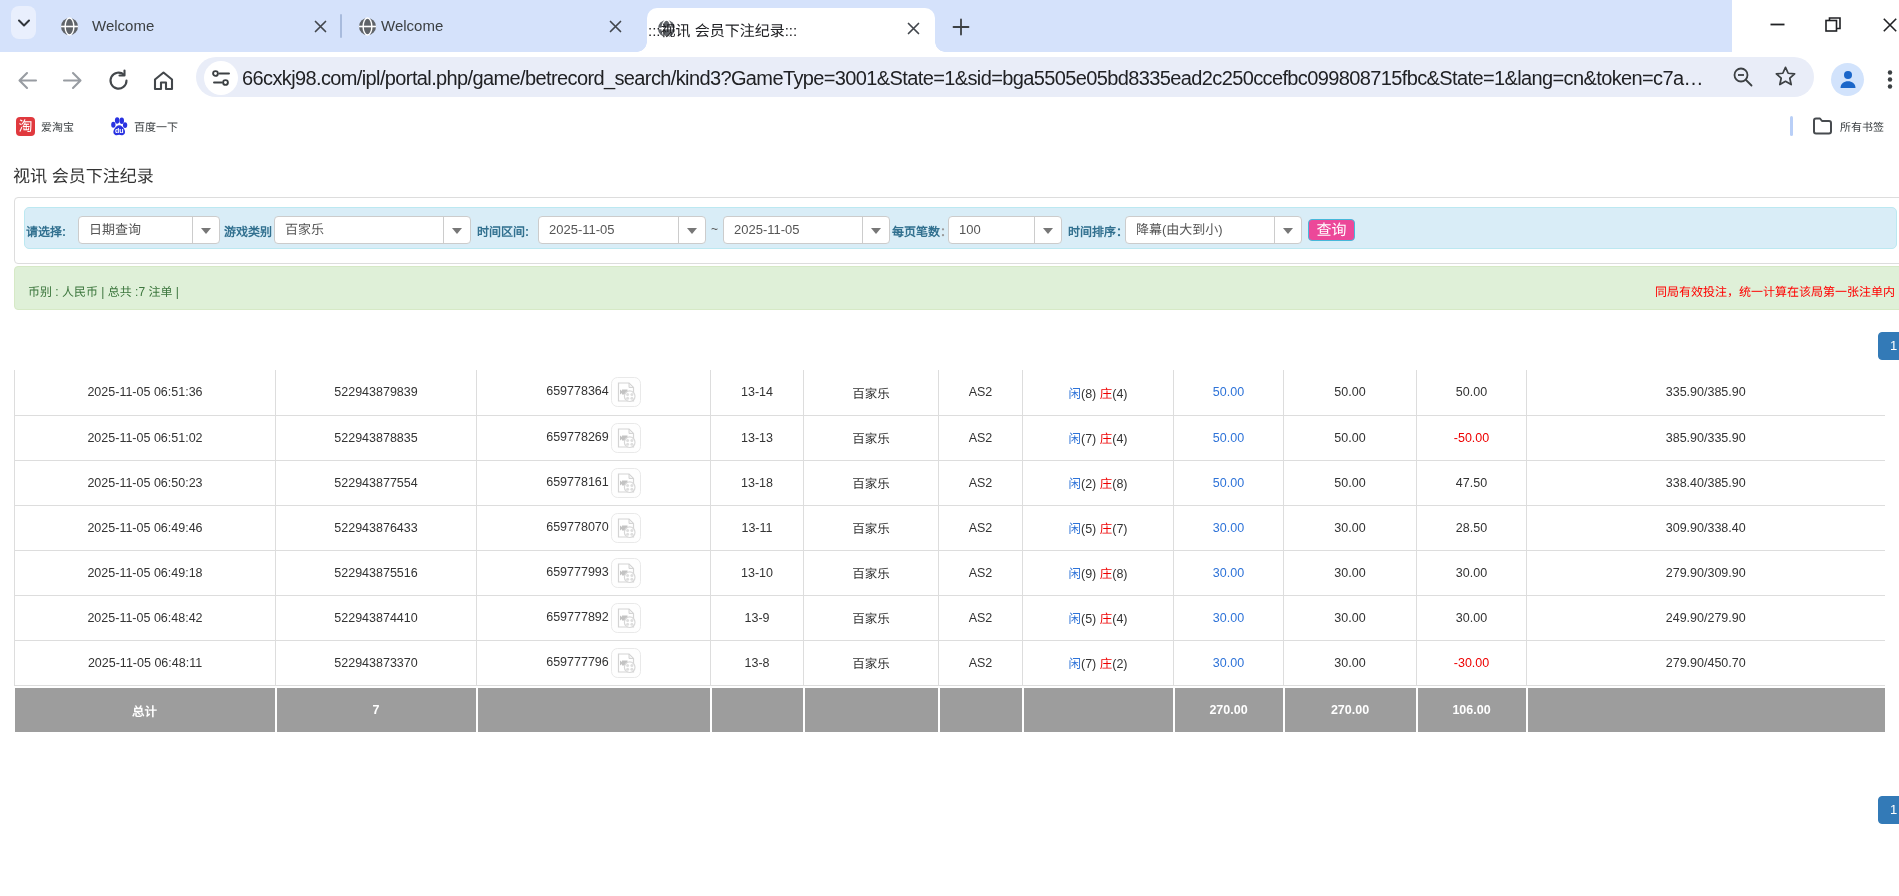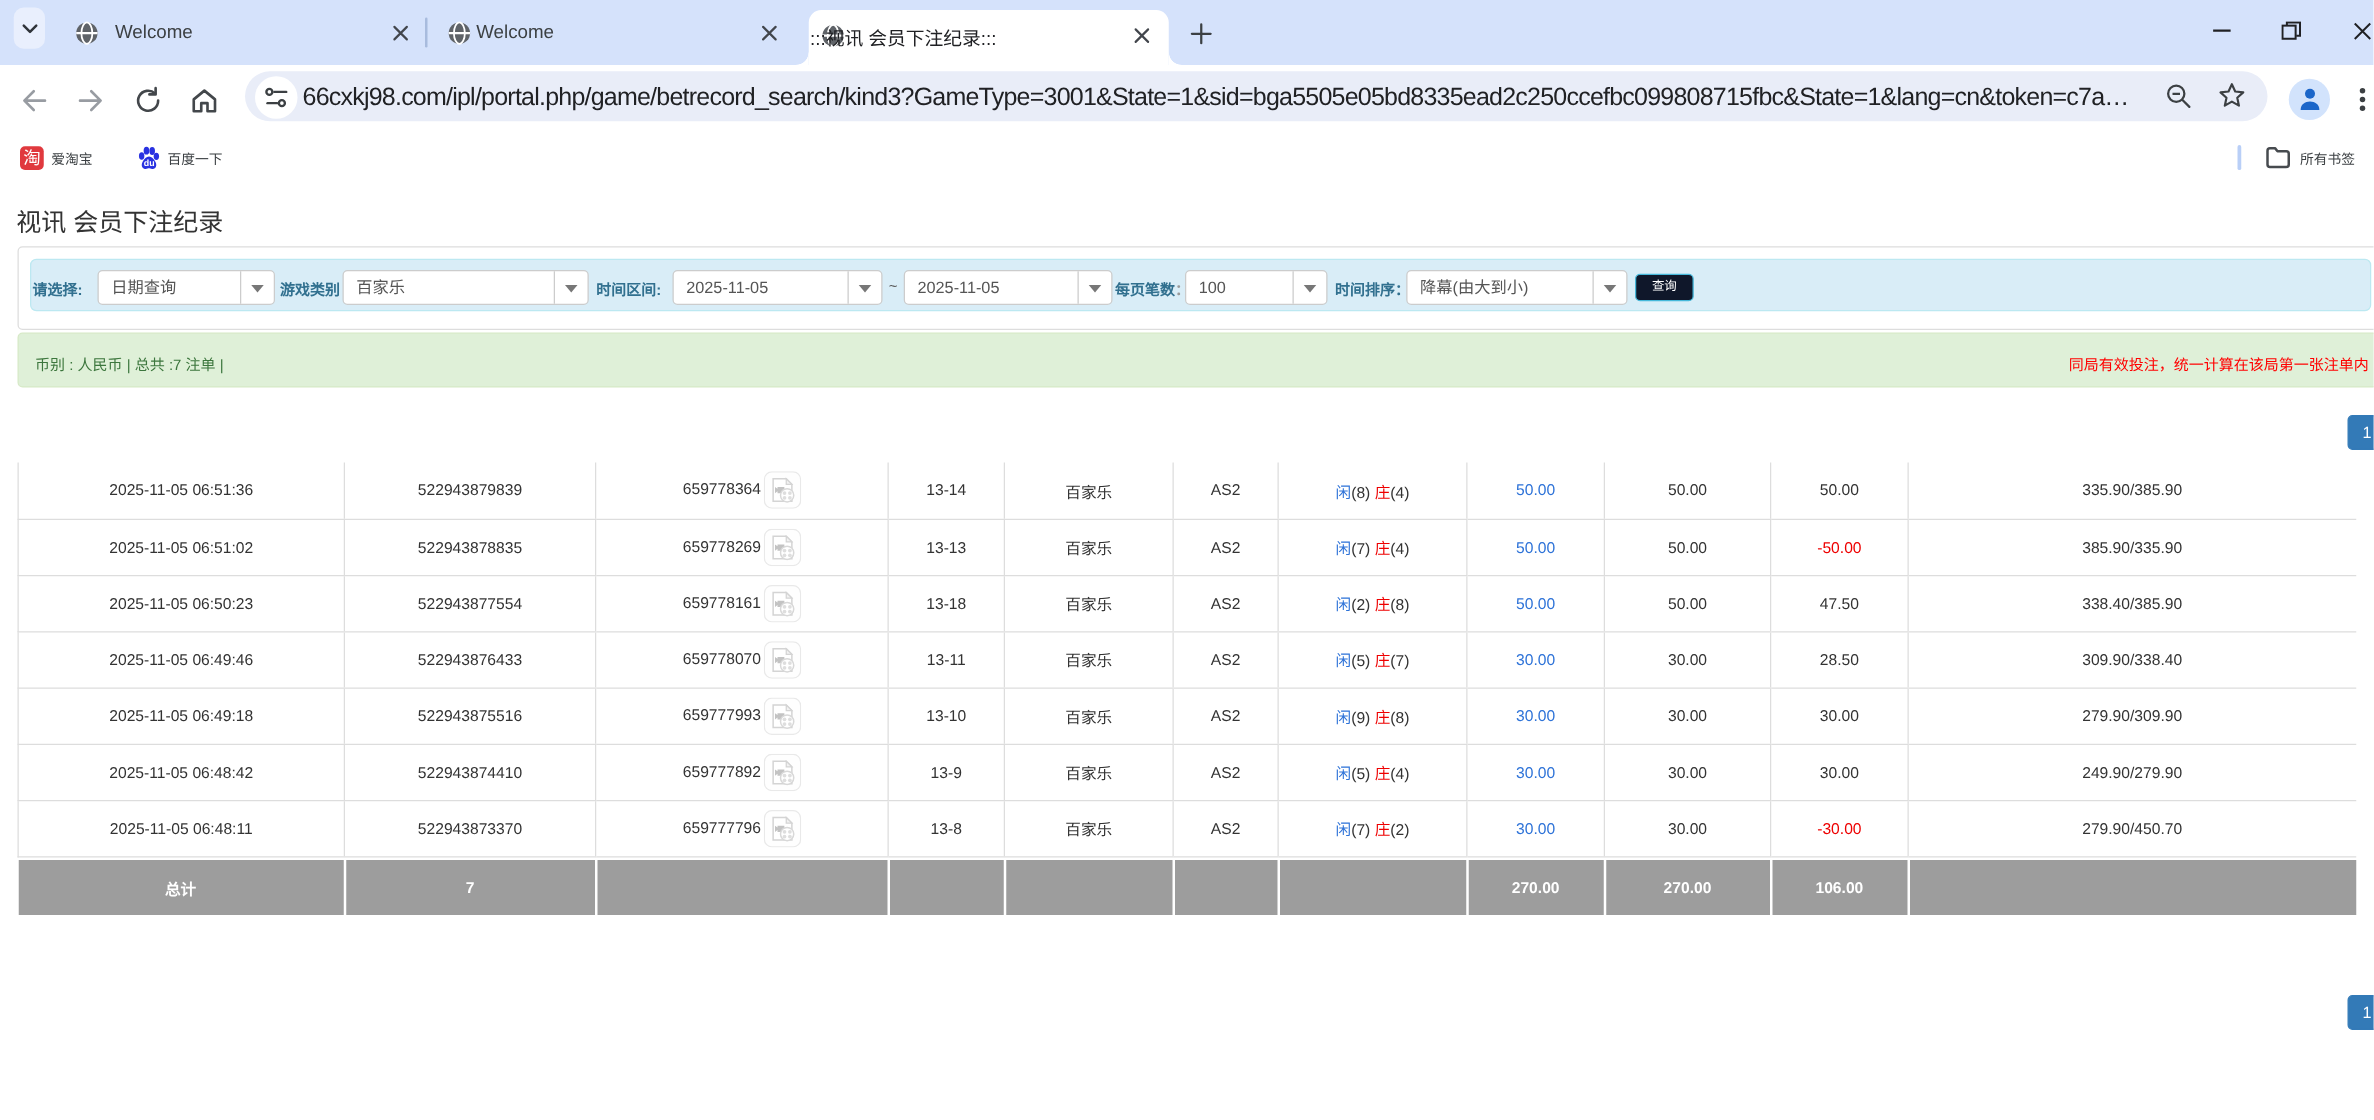--- a/index.html
+++ b/index.html
@@ -1,49 +1,49 @@
 <!DOCTYPE html>
 <html lang="zh-CN"><head>
 <meta charset="utf-8">
 <style>
 *{margin:0;padding:0;box-sizing:border-box}
 html,body{width:1899px;height:896px;overflow:hidden;background:#fff;
 font-family:"Liberation Sans",sans-serif;}
 #screen{position:relative;width:1899px;height:896px;overflow:hidden;background:#fff}
 .abs{position:absolute}
 
-#tabbar{position:absolute;left:0;top:0;width:1899px;height:52px;background:#d5e2fb}
+#tabbar{position:absolute;left:0;top:0;width:1732px;height:52px;background:#d5e2fb}
 #chev{position:absolute;left:11px;top:6px;width:25px;height:33px;background:#e9effd;border-radius:8px}
 #chev svg{position:absolute;left:6px;top:10px}
 .tabtxt{position:absolute;top:17px;font-size:15px;color:#3c4043;white-space:nowrap}
 .tclose{position:absolute;top:19px}
 .tsep{position:absolute;top:14px;width:2px;height:24px;background:#a8bbdd;border-radius:1px}
 #activetab{position:absolute;left:647px;top:8px;width:288px;height:44px;background:#fff;border-radius:10px 10px 0 0}
 #activetab:before,#activetab:after{content:"";position:absolute;bottom:0;width:10px;height:10px;background:radial-gradient(circle at 0 0,transparent 10px,#fff 10.5px)}
 #activetab:before{left:-10px;background:radial-gradient(circle at 0 0,transparent 9.5px,#fff 10px)}
 #activetab:after{right:-10px;background:radial-gradient(circle at 10px 0,transparent 9.5px,#fff 10px)}
 
 #toolbar{position:absolute;left:0;top:52px;width:1899px;height:53px;background:#fff}
 #omni{position:absolute;left:196px;top:5px;width:1618px;height:40px;background:#e9edf8;border-radius:20px}
 #omnicircle{position:absolute;left:8px;top:4px;width:34px;height:34px;border-radius:17px;background:#fff}
 #urltext{position:absolute;left:46px;top:9px;width:1480px;height:26px;line-height:25px;font-size:20px;color:#202124;white-space:nowrap;overflow:hidden;letter-spacing:-0.62px}
 
 #bookbar{position:absolute;left:0;top:105px;width:1899px;height:43px;background:#fff}
 .bktxt{position:absolute;top:13px;font-size:11px;color:#3c4043;white-space:nowrap}
 #taoicon{position:absolute;left:16px;top:12px;width:19px;height:19px;background:#e0393e;border-radius:4px;color:#fff;font-size:14px;text-align:center;line-height:19px}
 
-#ptitle{position:absolute;left:13px;top:162px;font-size:20px;color:#333;white-space:nowrap}
+#ptitle{position:absolute;left:13px;top:162px;font-size:17px;color:#333;white-space:nowrap}
 #fpanel{position:absolute;left:14px;top:197px;width:1892px;height:67px;background:#fff;border:1px solid #ddd;border-radius:4px}
 #fbar{position:absolute;left:24px;top:207px;width:1873px;height:42px;background:#d9edf7;border:1px solid #bce8f1;border-radius:5px}
 .flabel{position:absolute;top:222px;font-size:12px;font-weight:bold;color:#31708f;white-space:nowrap}
 .cb{position:absolute;top:216px;height:28px;background:#fff;border:1px solid #ccc;border-radius:4px}
 .cbt{position:absolute;left:10px;top:0;line-height:26px;font-size:13px;color:#555;white-space:nowrap}
 .cbb{position:absolute;right:0;top:0;width:27px;height:100%;border-left:1px solid #ccc}
 .cbb:after{content:"";position:absolute;left:8px;top:11px;border:5px solid transparent;border-top:6px solid #777}
-#qbtn{position:absolute;left:1308px;top:219px;width:47px;height:22px;background:#0f172a;border:1px solid #46b8da;border-radius:4px;color:#fff;font-size:10px;text-align:center;line-height:20px}
+#qbtn{position:absolute;left:1308px;top:219px;width:47px;height:22px;background:#ec4899;border:1px solid #46b8da;border-radius:4px;color:#fff;font-size:15px;text-align:center;line-height:20px}
 #gbar{position:absolute;left:14px;top:266px;width:1892px;height:44px;background:#dff0d8;border:1px solid #d6e9c6;border-radius:4px;font-size:12px;color:#3c763d}
 #gbar .lt{position:absolute;left:13px;top:15px;white-space:nowrap}
 #gbar .rt{position:absolute;right:10px;top:15px;color:#ff0000;white-space:nowrap}
 .pg{position:absolute;left:1878px;width:30px;height:28px;background:#337ab7;border:1px solid #337ab7;border-radius:4px;color:#fff;font-size:13px;text-align:left;padding-left:11px;line-height:26px}
 
 #btable{position:absolute;left:14px;top:370px;width:1870px;border-collapse:collapse;table-layout:fixed;font-size:12.5px;color:#333}
 #btable th{background:#222;color:#fff;font-weight:bold;height:29px;border-left:2px solid #fff;font-size:13px;text-align:center;padding:0}
 #btable th:first-child{border-left:none}
 #btable td{height:45px;border-bottom:1px solid #ddd;border-left:1px solid #ddd;text-align:center;padding:0;background:#fff}
 #btable td:first-child{border-left:1px solid #ddd}

